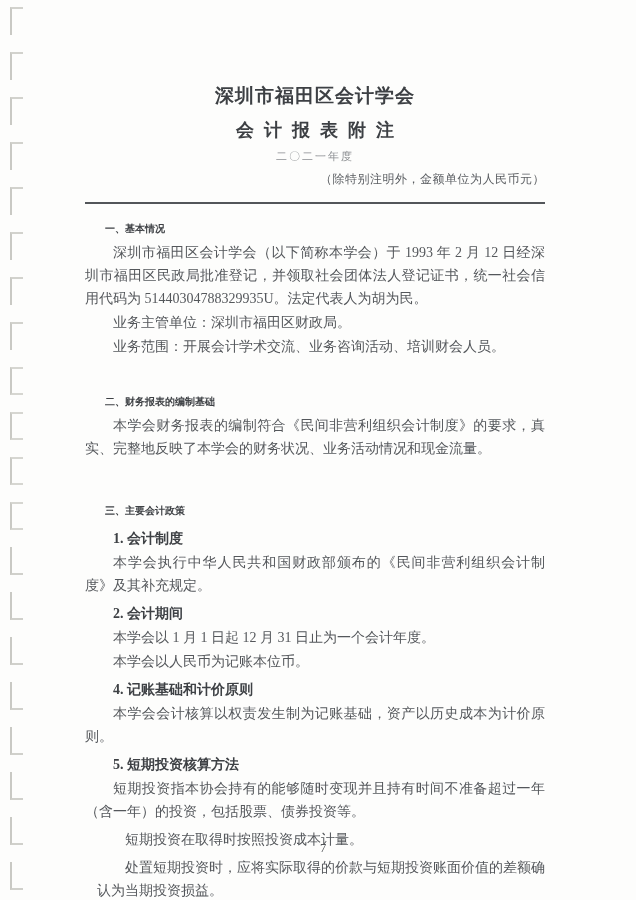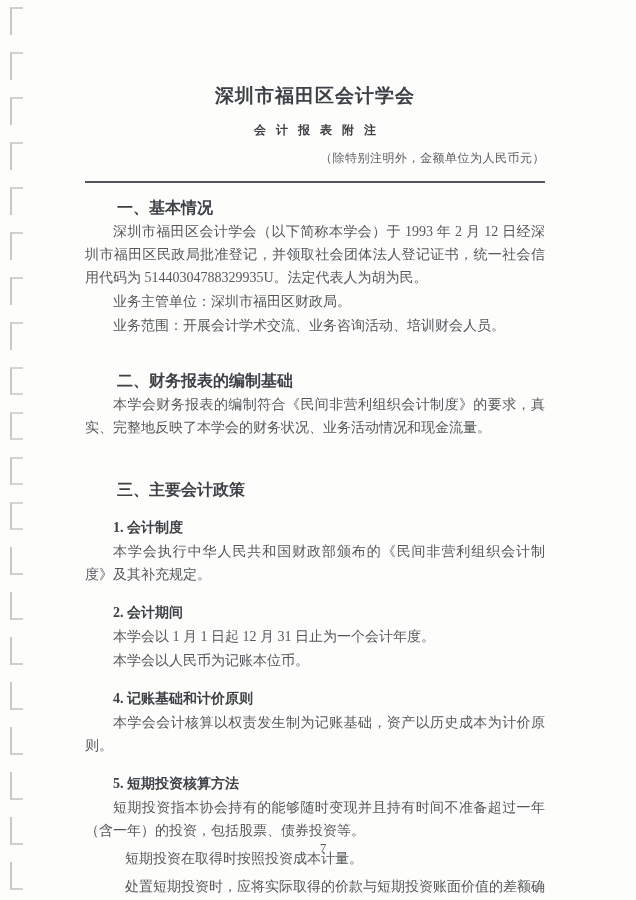--- a/index.html
+++ b/index.html
@@ -36,21 +36,21 @@
     text-align: center;
     font-size: 19px;
     font-weight: bold;
     letter-spacing: 1px;
     color: #3d4044;
     line-height: 24px;
   }
   .doc-title {
     margin-top: 9px;
     text-align: center;
-    font-size: 12px;
+    font-size: 18px;
     font-weight: bold;
     letter-spacing: 10px;
     padding-left: 10px; 
     color: #3d4044;
     line-height: 26px;
   }
   .period {
     margin-top: 5px;
     text-align: center;
     font-size: 11px;
@@ -66,30 +66,30 @@
   }
   .unit-note {
     font-size: 12px;
     color: #5b5e62;
     letter-spacing: 0.5px;
   }
   .h1 {
     font-weight: bold;
     color: #3e4145;
     text-indent: 2em;
-    font-size: 16px;
+    font-size: 10px;
     margin-top: 13px;
   }
   .h1.gap-md { margin-top: 32px; }
   .h1.gap-lg { margin-top: 39px; }
   .h2 {
     font-weight: bold;
     color: #3e4145;
     text-indent: 2em;
-    margin-top: 15px;
+    margin-top: 5px;
   }
   .p {
     text-indent: 2em;
     text-align: justify;
     text-justify: inter-character;
     margin-top: 1px;
   }
   .p.gap-sm { margin-top: 5px; margin-left: 12px; }
   .page-number {
     position: absolute;
@@ -125,20 +125,21 @@
       <span class="bind-mark bottom" style="top: 727px;"></span>
       <span class="bind-mark bottom" style="top: 772px;"></span>
       <span class="bind-mark bottom" style="top: 817px;"></span>
       <span class="bind-mark bottom" style="top: 862px;"></span>
     </div>
 
   <div class="content">
 
     <div class="org-title">深圳市福田区会计学会</div>
     <div class="doc-title">会计报表附注</div>
+    <div class="period">二〇二一年度</div>
 
     <div class="header-rule">
       <span class="unit-note">（除特别注明外，金额单位为人民币元）</span>
     </div>
 
     <div class="h1">一、基本情况</div>
     <div class="p">深圳市福田区会计学会（以下简称本学会）于 1993 年 2 月 12 日经深圳市福田区民政局批准登记，并领取社会团体法人登记证书，统一社会信用代码为 51440304788329935U。法定代表人为胡为民。</div>
     <div class="p">业务主管单位：深圳市福田区财政局。</div>
     <div class="p">业务范围：开展会计学术交流、业务咨询活动、培训财会人员。</div>
 

